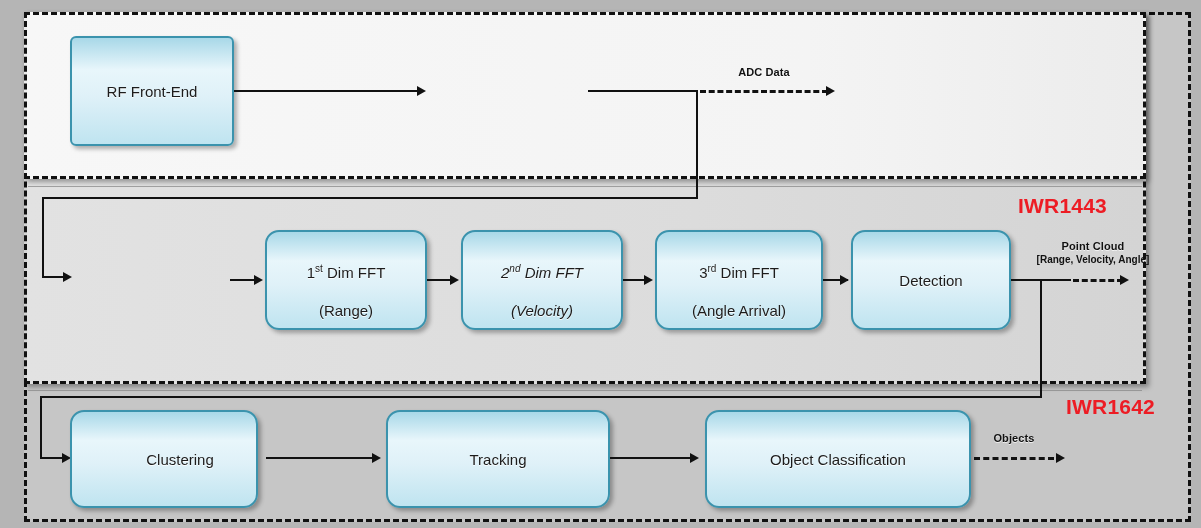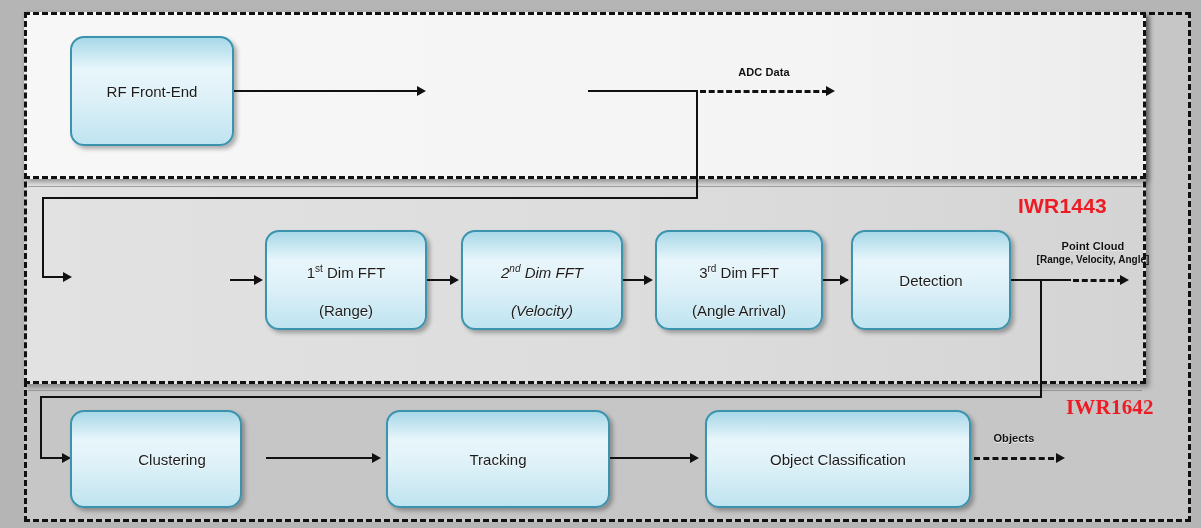--- a/index.html
+++ b/index.html
@@ -89,21 +89,21 @@
 
   <div id="chip-outer" class="chip-box"></div>
 
   <div id="chip-inner" class="chip-box"></div>
 
   <div id="band-rf" class="chip-box"></div>
 
   <div class="sep" style="left:28px;top:186px;width:1114px;"></div>
   <div class="sep" style="left:28px;top:390px;width:1114px;"></div>
 
-  <div class="block" style="left:70px;top:36px;width:164px;height:110px;">
+  <div class="block" style="left:70px;top:36px;width:164px;height:110px;border-radius:6px;">
     <div class="title">RF Front-End</div>
   </div>
 
 
   <div class="line h" style="left:234px;top:90px;width:185px;"></div>
   <div class="arrow-r" style="left:417px;top:86px;"></div>
 
   <div class="line h" style="left:588px;top:90px;width:110px;"></div>
   <div class="dash-h" style="left:700px;top:90px;width:128px;"></div>
   <div class="arrow-r" style="left:826px;top:86px;"></div>
@@ -164,21 +164,21 @@
     <span class="big">Point Cloud</span>
     <span class="small">[Range, Velocity, Angle]</span>
   </div>
 
   <div class="line v" style="left:1040px;top:279px;height:118px;"></div>
   <div class="line h" style="left:40px;top:396px;width:1002px;"></div>
   <div class="line v" style="left:40px;top:396px;height:62px;"></div>
   <div class="line h" style="left:40px;top:457px;width:26px;"></div>
   <div class="arrow-r" style="left:62px;top:453px;"></div>
 
-  <div class="block" style="left:70px;top:410px;width:172px;height:98px;padding-left:32px;">
+  <div class="block" style="left:70px;top:410px;width:188px;height:98px;padding-left:32px;">
     <div class="title">Clustering</div>
   </div>
 
   <div class="block" style="left:386px;top:410px;width:224px;height:98px;">
     <div class="title">Tracking</div>
   </div>
 
   <div class="block" style="left:705px;top:410px;width:266px;height:98px;">
     <div class="title">Object Classification</div>
   </div>
@@ -190,15 +190,15 @@
   <div class="arrow-r" style="left:690px;top:453px;"></div>
 
   <div class="dash-h" style="left:974px;top:457px;width:80px;"></div>
   <div class="arrow-r" style="left:1056px;top:453px;"></div>
 
   <div class="lbl" style="left:966px;top:428px;width:96px;">
     <span class="big">Objects</span>
   </div>
 
   <div class="chip-label" style="left:1018px;top:194px;">IWR1443</div>
-  <div class="chip-label" style="left:1066px;top:395px;font-family:Liberation Serif, serif;">IWR1642</div>
+  <div class="chip-label" style="left:1066px;top:395px;">IWR1642</div>
 
 </div>
 
 </body></html>

